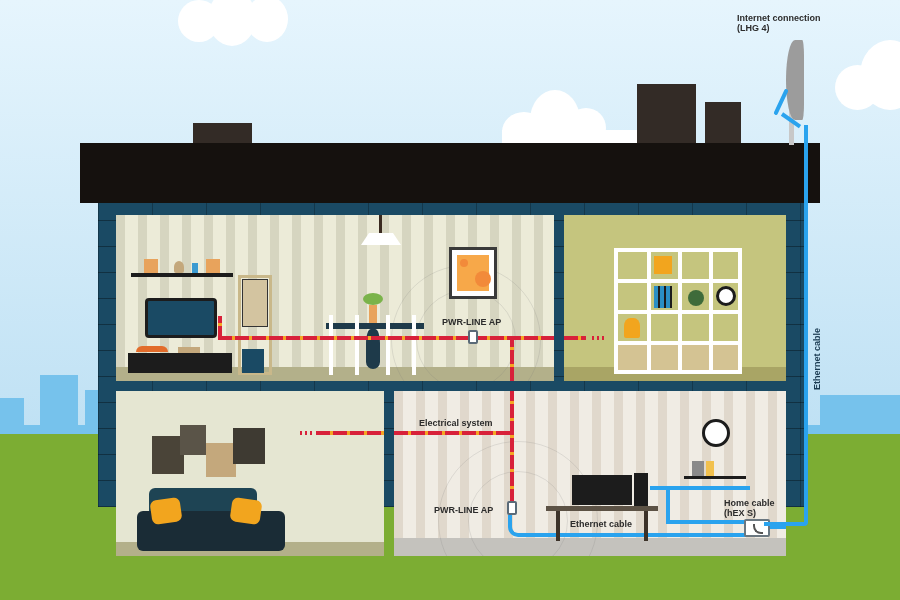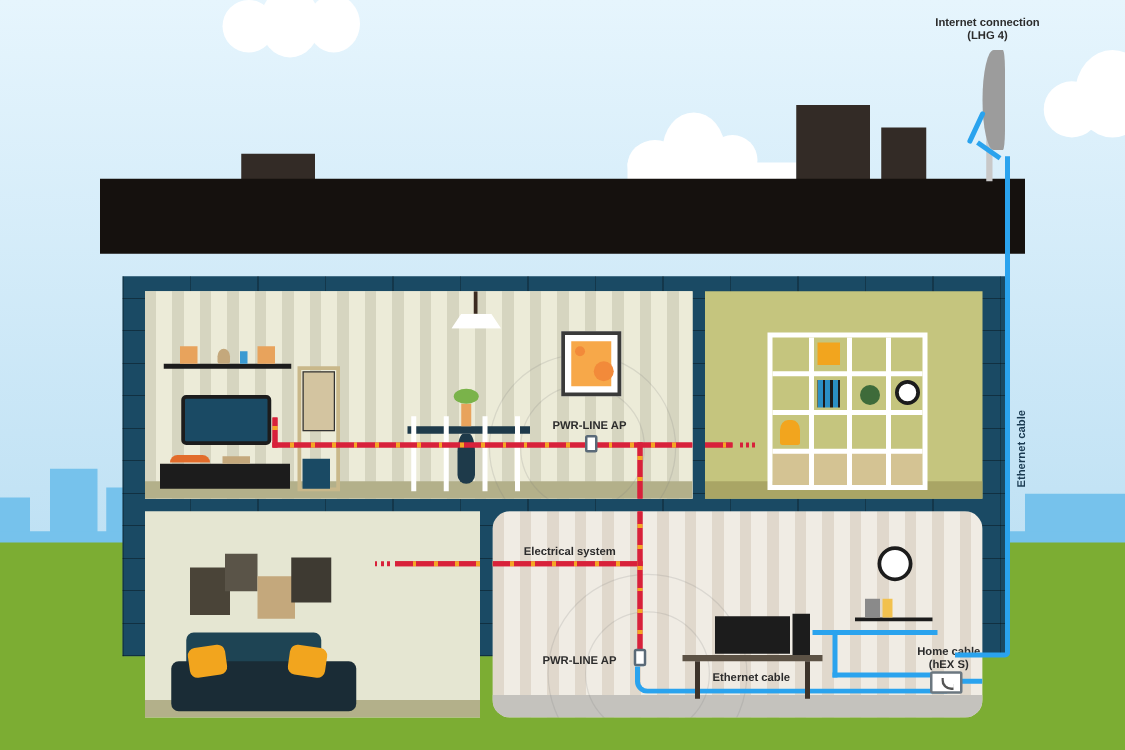--- a/index.html
+++ b/index.html
@@ -10,43 +10,43 @@
          background: linear-gradient(#e6f5fd, #bfe1f4); }
   .city { position: absolute; background: #76c2ec; }
   .grass { position: absolute; left: 0; top: 434px; width: 900px; height: 166px; background: #7cad33; }
 
   .cloud { position: absolute; }
   .cloud span { position: absolute; background: #fff; border-radius: 50%; }
 
   .roof { position: absolute; left: 80px; top: 143px; width: 740px; height: 60px; background: #15110e; }
   .chimney { position: absolute; background: #332b26; }
 
-  .house { position: absolute; left: 98px; top: 221px; width: 706px; height: 304px;
+  .house { position: absolute; left: 98px; top: 203px; width: 706px; height: 304px;
            background-color: #1a4a64;
            background-image:
              repeating-linear-gradient(0deg, rgba(0,0,0,0.35) 0 1px, transparent 1px 26px),
              repeating-linear-gradient(90deg, rgba(0,0,0,0.25) 0 1px, transparent 1px 54px); }
 
   .room { position: absolute; overflow: hidden; }
   .stripes { background-color: #ecebd8;
              background-image: repeating-linear-gradient(90deg, #d6d5c0 0 9px, #ecebd8 9px 22px); }
   .stripes-warm { background-color: #f0ece4;
-             background-image: repeating-linear-gradient(90deg, #e0d8cc 0 9px, #f0ece4 9px 22px); border-radius: 14px; }
+             background-image: repeating-linear-gradient(90deg, #e0d8cc 0 9px, #f0ece4 9px 22px); }
   .olive { background: #c5c57e; }
   .pattern { background: #e5e6d2; }
   .floor { position: absolute; left: 0; right: 0; bottom: 0; height: 14px; background: #b3b08a; }
   .floor.grey { background: #c4c2bd; height: 18px; }
   .floor.olive-f { background: #a9a565; }
 
   .wire-red { position: absolute; background: #d8213a; }
   .wire-red.h { height: 4px; background-image: repeating-linear-gradient(90deg, #d8213a 0 14px, #f5a623 14px 17px); }
   .wire-red.v { width: 4px; background-image: repeating-linear-gradient(0deg, #d8213a 0 14px, #f5a623 14px 17px); }
   .wire-blue { position: absolute; border: 4px solid #2aa3ee; }
 
-  .label { position: absolute; font-weight: bold; font-size: 9px; color: #2c2c2c; white-space: nowrap; text-align: center; line-height: 10px; }
+  .label { position: absolute; font-weight: bold; font-size: 9px; color: #2c2c2c; white-space: nowrap; text-align: left; line-height: 10px; }
   .vlabel { position: absolute; font-weight: bold; font-size: 9px; color: #1b3b52; transform: rotate(-90deg); transform-origin: left top; white-space: nowrap; }
 
   .ap { position: absolute; width: 10px; height: 14px; background: #fff; border: 2px solid #5a6a78; border-radius: 2px; }
   .router { position: absolute; width: 26px; height: 18px; background: #fff; border: 2px solid #6b7780; border-radius: 2px; }
   .router::after { content: ""; position: absolute; left: 7px; top: 3px; width: 8px; height: 8px; border-left: 2px solid #555; border-bottom: 2px solid #555; border-radius: 0 0 0 8px; }
   .rings { position: absolute; border-radius: 50%; border: 1px solid rgba(120,120,120,0.18); }
 
   .block { position: absolute; }
 </style>
 </head>

